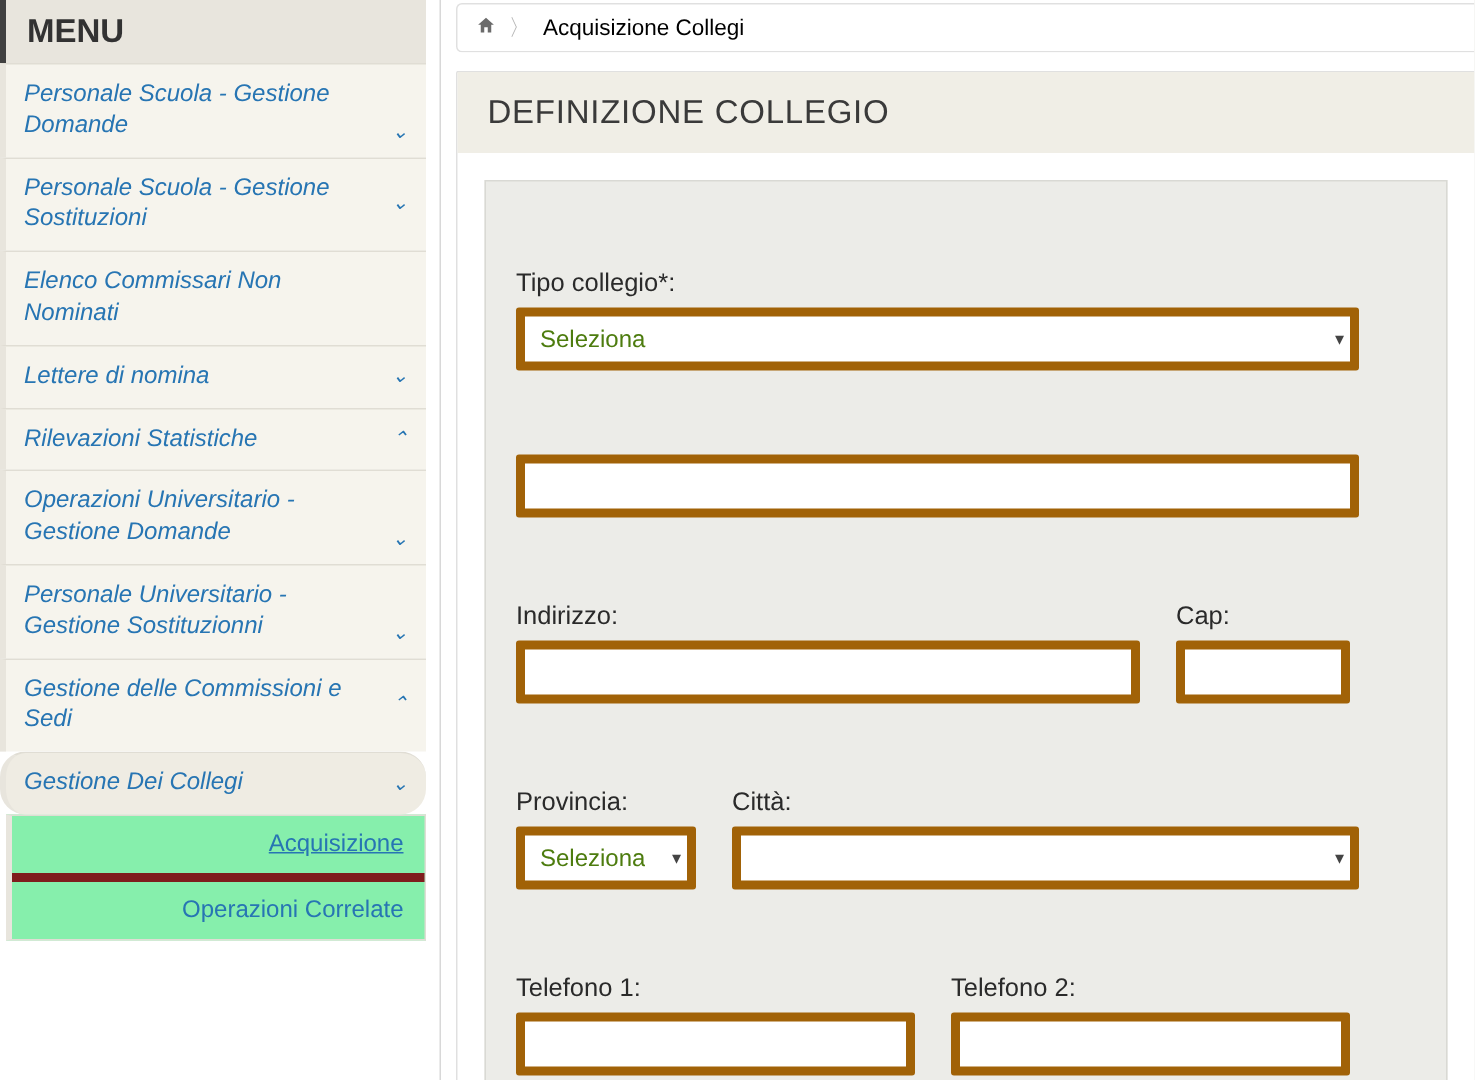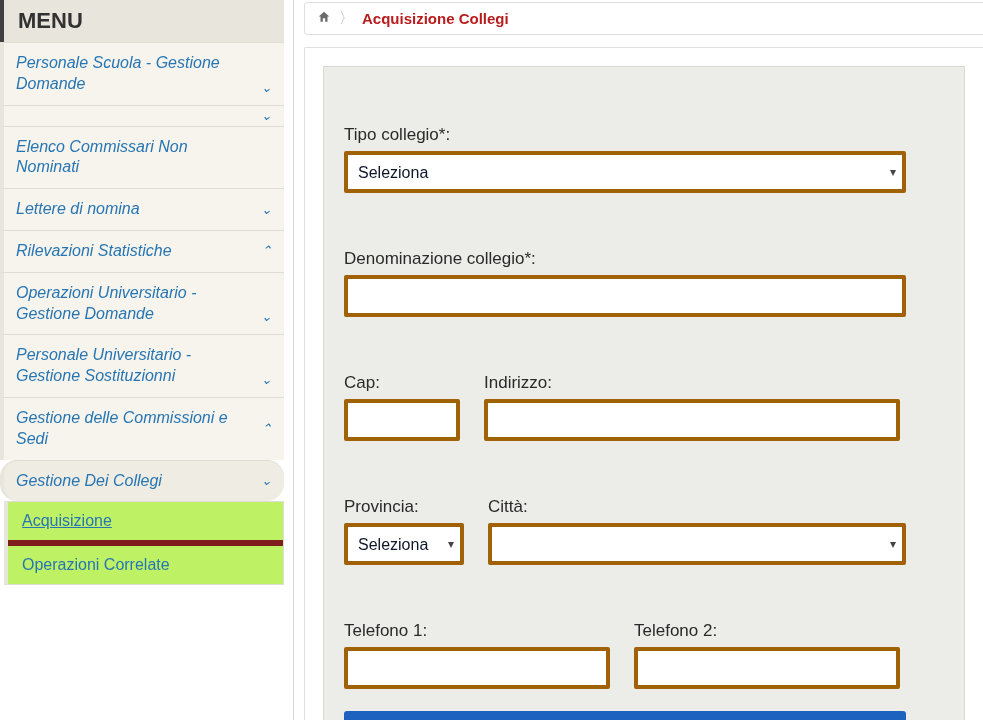--- a/index.html
+++ b/index.html
@@ -58,24 +58,25 @@
     color: #2775b3;
     pointer-events: none;
   }
   .chevron.bottom-right {
     top: auto;
     bottom: 8px;
     transform: none;
   }
   .submenu {
     list-style: none;
-    background: #bef264;
+    background: #86efac;
     border: 1px solid #e0ddd4;
     border-left: 4px solid #e8e5dd;
     margin-left: 4px;
+    text-align: right;
   }
   .submenu-item {
     border-top: 6px solid #7f1d1d;
   }
   .submenu-item:first-child { border-top: none; }
   .submenu-link {
     display: block;
     padding: 10px 14px;
     color: #2775b3;
     font-size: 16px;
@@ -120,22 +121,22 @@
   }
   .home-icon {
     font-size: 14px;
     color: #6b6b6b;
   }
   .breadcrumb-sep {
     color: #b5b5b5;
     font-size: 15px;
   }
   .breadcrumb-text {
-    font-weight: 700;
-    color: #b91c1c;
+    font-weight: 400;
+    color: #000000;
   }
   .panel {
     border: 1px solid #e0e0e0;
     border-right: none;
     border-radius: 2px 0 0 2px;
     background: #ffffff;
   }
   .panel-header {
     background: #f0eee6;
     padding: 14px 20px;
@@ -162,25 +163,25 @@
     margin-top: 40px;
   }
   .form-label {
     font-size: 17px;
     color: #2a2a2a;
     margin-bottom: 6px;
     font-weight: 500;
   }
   .form-control, .form-select {
     background: #ffffff;
-    border: 4px solid #a16207;
+    border: 6px solid #a16207;
     height: 42px;
     padding: 4px 10px;
     font-size: 16px;
-    color: #0f172a;
+    color: #4d7c0f;
     border-radius: 2px;
   }
   .form-select {
     appearance: none;
     -webkit-appearance: none;
     background-image: none;
     padding-right: 28px;
     position: relative;
   }
   .select-wrap {
@@ -227,20 +228,21 @@
 
       <li class="menu-item">
         <a class="menu-link">
           <span>Personale Scuola - Gestione Domande</span>
           <span class="chevron bottom-right">⌄</span>
         </a>
       </li>
 
       <li class="menu-item">
         <a class="menu-link">
+          <span>Personale Scuola - Gestione Sostituzioni</span>
           <span class="chevron">⌄</span>
         </a>
       </li>
 
       <li class="menu-item">
         <a class="menu-link">
           <span>Elenco Commissari Non Nominati</span>
         </a>
       </li>
 
@@ -303,49 +305,49 @@
       <span class="home-icon">
         <svg width="14" height="14" viewBox="0 0 24 24" fill="#6b6b6b">
             <path d="M12 3l9 8h-3v9h-4v-6H10v6H6v-9H3z"></path>
           </svg>
       </span>
       <span class="breadcrumb-sep">〉</span>
       <span class="breadcrumb-text">Acquisizione Collegi</span>
     </div>
 
     <div class="panel">
+      <div class="panel-header">DEFINIZIONE COLLEGIO</div>
 
       <div class="form-box">
 
         <div class="form-row">
           <div class="form-group">
             <label class="form-label">Tipo collegio*:</label>
             <div class="select-wrap">
               <select class="form-select w-full">
                 <option>Seleziona</option>
               </select>
             </div>
           </div>
         </div>
 
         <div class="form-row">
           <div class="form-group">
-            <label class="form-label">Denominazione collegio*:</label>
             <input class="form-control w-full" type="text" value="" style="">
           </div>
         </div>
 
         <div class="form-row">
+          <div class="form-group">
+            <label class="form-label">Indirizzo:</label>
+            <input class="form-control w-addr" type="text" value="" style="">
+          </div>
           <div class="form-group">
             <label class="form-label">Cap:</label>
             <input class="form-control w-cap" type="text" value="" style="">
-          </div>
-          <div class="form-group">
-            <label class="form-label">Indirizzo:</label>
-            <input class="form-control w-addr" type="text" value="" style="">
           </div>
         </div>
 
         <div class="form-row">
           <div class="form-group">
             <label class="form-label">Provincia:</label>
             <div class="select-wrap">
               <select class="form-select w-prov">
                 <option>Seleziona</option>
               </select>

